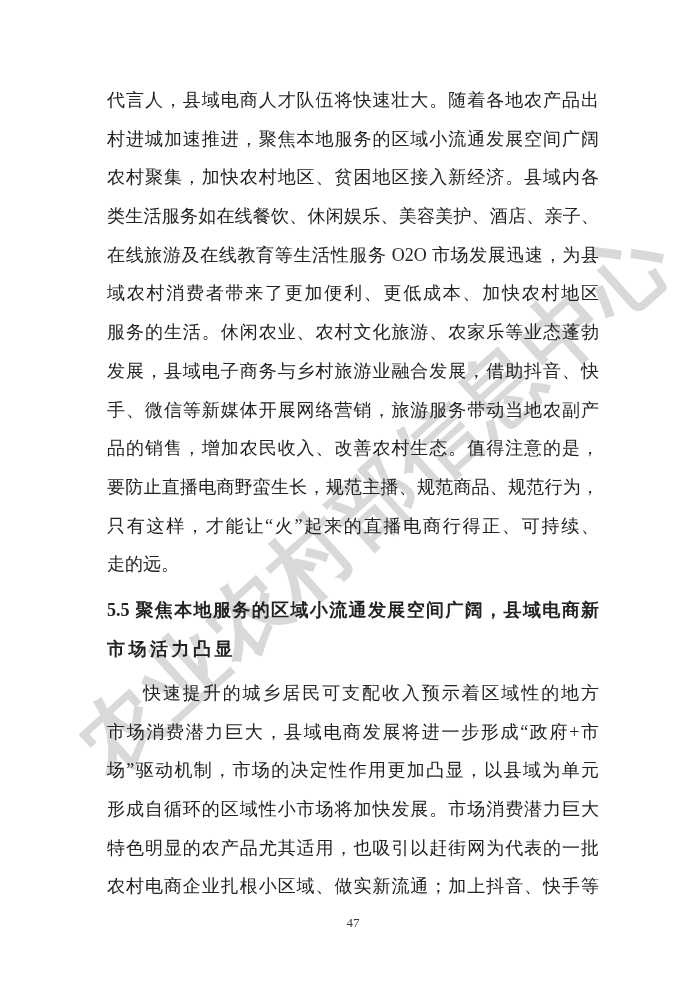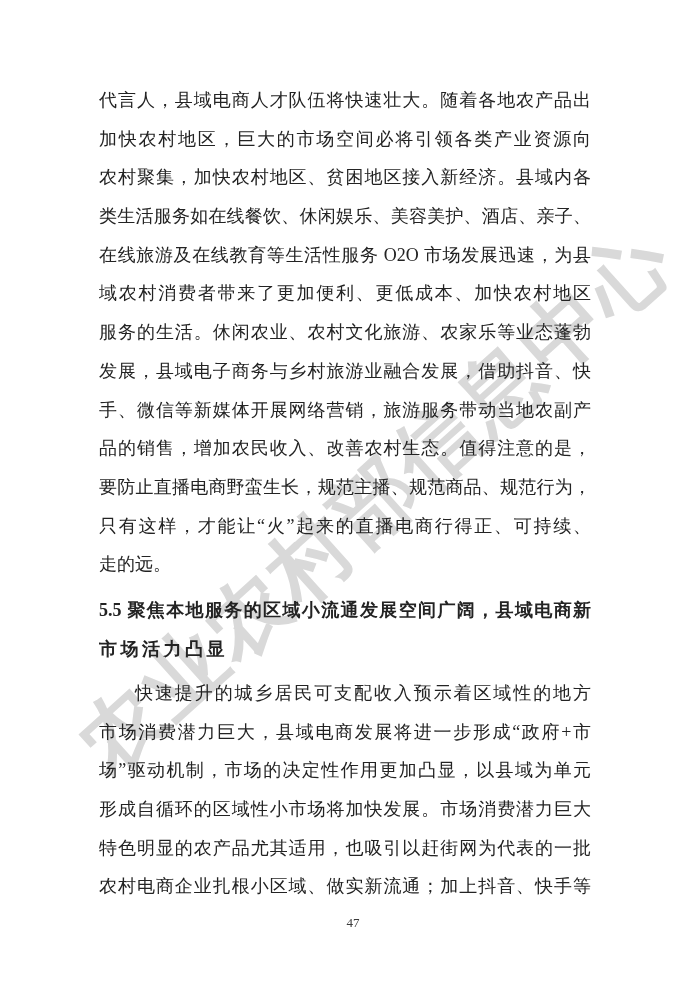--- a/index.html
+++ b/index.html
@@ -30,21 +30,21 @@
     z-index: 0;
     user-select: none;
   }
   .content {
     position: absolute;
     left: 0; top: 0; right: 0; bottom: 0;
     z-index: 1;
   }
   .textblock {
     position: absolute;
-    left: 99px;
+    left: 107px;
     width: 492px;
   }
   .para1  { top: 81px; }
   .headingblock { top: 591px; font-weight: bold; }
   .para2  { top: 674px; }
   .line {
     font-size: 18px;
     line-height: 38.7px;
     text-align: justify;
     text-align-last: justify;
@@ -75,21 +75,21 @@
 <body>
 
 <div class="page">
 
   <div class="watermark">农业农村部信息中心</div>
 
   <div class="content">
 
     <div class="textblock para1">
       <div class="line">代言人，县域电商人才队伍将快速壮大。随着各地农产品出</div>
-      <div class="line">加快农村地区，巨大的市场空间必将引领各类产业资源向</div>
+      <div class="line">村进城加速推进，聚焦本地服务的区域小流通发展空间广阔</div>
       <div class="line">农村聚集，加快农村地区、贫困地区接入新经济。县域内各</div>
       <div class="line">类生活服务如在线餐饮、休闲娱乐、美容美护、酒店、亲子、</div>
       <div class="line">在线旅游及在线教育等生活性服务 O2O 市场发展迅速，为县</div>
       <div class="line">域农村消费者带来了更加便利、更低成本、加快农村地区</div>
       <div class="line">服务的生活。休闲农业、农村文化旅游、农家乐等业态蓬勃</div>
       <div class="line">发展，县域电子商务与乡村旅游业融合发展，借助抖音、快</div>
       <div class="line">手、微信等新媒体开展网络营销，旅游服务带动当地农副产</div>
       <div class="line">品的销售，增加农民收入、改善农村生态。值得注意的是，</div>
       <div class="line">要防止直播电商野蛮生长，规范主播、规范商品、规范行为，</div>
       <div class="line">只有这样，才能让“火”起来的直播电商行得正、可持续、</div>

